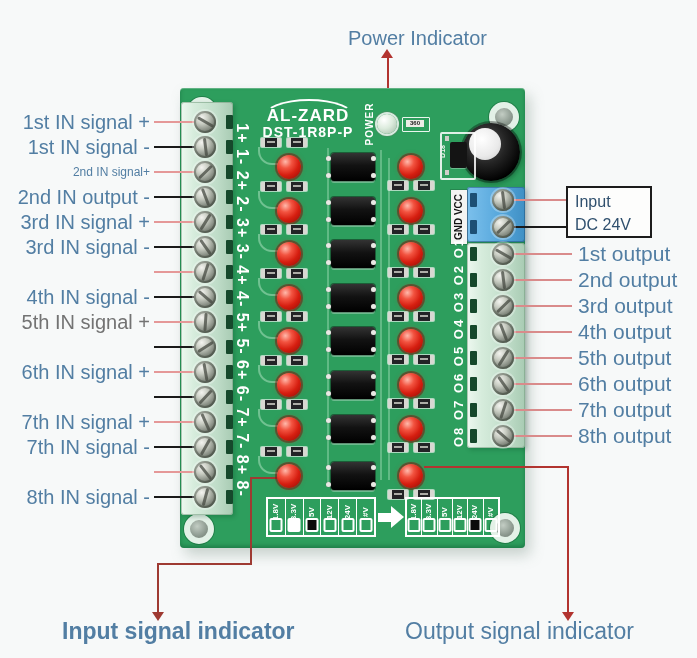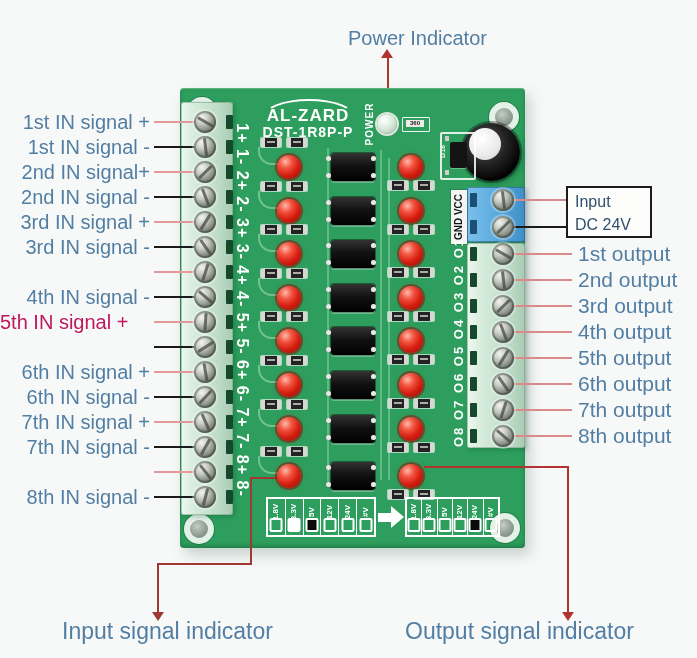--- a/index.html
+++ b/index.html
@@ -131,56 +131,55 @@
   <div class="abs vtext" style="left:432px;top:209px;width:54px;height:16px;background:#f4f4f2;color:#111;font-size:10px;font-weight:bold;line-height:16px;transform:rotate(-90deg);box-shadow:0 0 0 1px rgba(0,0,0,.15);">GND VCC</div>
   <div class="abs silk vtext" style="left:359px;top:339px;width:200px;height:16px;font-size:13px;letter-spacing:2px;transform:rotate(-90deg);">O8 O7 O6 O5 O4 O3 O2 O1</div>
 
   <div id="input-box">
     <div>Input</div>
     <div>DC 24V</div>
   </div>
   <div class="lline" style="left:508px;top:199px;width:58px;background:#d98b8b;"></div>
   <div class="lline" style="left:508px;top:226px;width:58px;background:#1a1a1a;"></div>
 
-  <div class="abs ann" style="left:62px;top:618px;width:240px;font-size:23px;">Input signal indicator</div>
+  <div class="abs ann" style="left:62px;top:618px;width:240px;font-size:23px;font-weight:bold;">Input signal indicator</div>
   <div class="abs ann" style="left:405px;top:618px;width:260px;font-size:23px;">Output signal indicator</div>
 
   <div class="lline" style="left:250px;top:477px;width:29px;background:#9e3a32;"></div>
   <div class="vline" style="left:250px;top:477px;height:88px;background:#9e3a32;"></div>
   <div class="lline" style="left:157px;top:563px;width:95px;background:#9e3a32;"></div>
   <div class="vline" style="left:157px;top:563px;height:50px;background:#9e3a32;"></div>
   <div class="tri-down" style="left:152px;top:612px;border-top-color:#9e3a32;"></div>
 
   <div class="lline" style="left:424px;top:466px;width:145px;background:#b23430;"></div>
   <div class="vline" style="left:567px;top:466px;height:147px;background:#b23430;"></div>
   <div class="tri-down" style="left:562px;top:612px;"></div>
 
   <div class="blockarrow-rect" style="left:378px;top:513px;width:14px;height:9px;"></div>
   <div class="blockarrow-tri" style="left:391px;top:506px;"></div>
 <div class="ann" style="position: absolute; left: 0px; top: 109px; width: 150px; height: 26px; line-height: 26px; text-align: right; font-size: 20px; color: rgb(82, 126, 163);">1st IN signal +</div>
     <div style="position: absolute; left: 154px; top: 121px; width: 52px; height: 2px; background: rgb(229, 152, 152);"></div>
     <div class="ann" style="position: absolute; left: 0px; top: 134px; width: 150px; height: 26px; line-height: 26px; text-align: right; font-size: 20px; color: rgb(82, 126, 163);">1st IN signal -</div>
     <div style="position: absolute; left: 154px; top: 146px; width: 52px; height: 2px; background: rgb(26, 26, 26);"></div>
-    <div class="ann" style="position: absolute; left: 0px; top: 159px; width: 150px; height: 26px; line-height: 26px; text-align: right; font-size: 20px; color: rgb(82, 126, 163);">2nd IN signal+</div>
+    <div class="ann" style="position: absolute; left: 0px; top: 159px; width: 150px; height: 26px; line-height: 26px; text-align: right; font-size: 12px; color: rgb(82, 126, 163);">2nd IN signal+</div>
     <div style="position: absolute; left: 154px; top: 171px; width: 52px; height: 2px; background: rgb(229, 152, 152);"></div>
-    <div class="ann" style="position: absolute; left: 0px; top: 184px; width: 150px; height: 26px; line-height: 26px; text-align: right; font-size: 20px; color: rgb(82, 126, 163);">2nd IN signal -</div>
+    <div class="ann" style="position: absolute; left: 0px; top: 184px; width: 150px; height: 26px; line-height: 26px; text-align: right; font-size: 20px; color: rgb(82, 126, 163);">2nd IN output -</div>
     <div style="position: absolute; left: 154px; top: 196px; width: 52px; height: 2px; background: rgb(26, 26, 26);"></div>
     <div class="ann" style="position: absolute; left: 0px; top: 209px; width: 150px; height: 26px; line-height: 26px; text-align: right; font-size: 20px; color: rgb(82, 126, 163);">3rd IN signal +</div>
     <div style="position: absolute; left: 154px; top: 221px; width: 52px; height: 2px; background: rgb(229, 152, 152);"></div>
     <div class="ann" style="position: absolute; left: 0px; top: 234px; width: 150px; height: 26px; line-height: 26px; text-align: right; font-size: 20px; color: rgb(82, 126, 163);">3rd IN signal -</div>
     <div style="position: absolute; left: 154px; top: 246px; width: 52px; height: 2px; background: rgb(26, 26, 26);"></div>
     <div style="position: absolute; left: 154px; top: 271px; width: 52px; height: 2px; background: rgb(229, 152, 152);"></div>
     <div class="ann" style="position: absolute; left: 0px; top: 284px; width: 150px; height: 26px; line-height: 26px; text-align: right; font-size: 20px; color: rgb(82, 126, 163);">4th IN signal -</div>
     <div style="position: absolute; left: 154px; top: 296px; width: 52px; height: 2px; background: rgb(26, 26, 26);"></div>
-    <div class="ann" style="position: absolute; left: 0px; top: 309px; width: 150px; height: 26px; line-height: 26px; text-align: left; font-size: 20px; color: #be185d;">5th IN signal +</div>
+    <div class="ann" style="position: absolute; left: 0px; top: 309px; width: 150px; height: 26px; line-height: 26px; text-align: right; font-size: 20px; color: #737373;">5th IN signal +</div>
     <div style="position: absolute; left: 154px; top: 321px; width: 52px; height: 2px; background: rgb(229, 152, 152);"></div>
     <div style="position: absolute; left: 154px; top: 346px; width: 52px; height: 2px; background: rgb(26, 26, 26);"></div>
     <div class="ann" style="position: absolute; left: 0px; top: 359px; width: 150px; height: 26px; line-height: 26px; text-align: right; font-size: 20px; color: rgb(82, 126, 163);">6th IN signal +</div>
     <div style="position: absolute; left: 154px; top: 371px; width: 52px; height: 2px; background: rgb(229, 152, 152);"></div>
-    <div class="ann" style="position: absolute; left: 0px; top: 384px; width: 150px; height: 26px; line-height: 26px; text-align: right; font-size: 20px; color: rgb(82, 126, 163);">6th IN signal -</div>
     <div style="position: absolute; left: 154px; top: 396px; width: 52px; height: 2px; background: rgb(26, 26, 26);"></div>
     <div class="ann" style="position: absolute; left: 0px; top: 409px; width: 150px; height: 26px; line-height: 26px; text-align: right; font-size: 20px; color: rgb(82, 126, 163);">7th IN signal +</div>
     <div style="position: absolute; left: 154px; top: 421px; width: 52px; height: 2px; background: rgb(229, 152, 152);"></div>
     <div class="ann" style="position: absolute; left: 0px; top: 434px; width: 150px; height: 26px; line-height: 26px; text-align: right; font-size: 20px; color: rgb(82, 126, 163);">7th IN signal -</div>
     <div style="position: absolute; left: 154px; top: 446px; width: 52px; height: 2px; background: rgb(26, 26, 26);"></div>
     <div style="position: absolute; left: 154px; top: 471px; width: 52px; height: 2px; background: rgb(229, 152, 152);"></div>
     <div class="ann" style="position: absolute; left: 0px; top: 484px; width: 150px; height: 26px; line-height: 26px; text-align: right; font-size: 20px; color: rgb(82, 126, 163);">8th IN signal -</div>
     <div style="position: absolute; left: 154px; top: 496px; width: 52px; height: 2px; background: rgb(26, 26, 26);"></div>
     <div style="position: absolute; left: 514px; top: 253px; width: 58px; height: 2px; background: rgb(217, 139, 139);"></div>
     <div class="ann" style="position: absolute; left: 578px; top: 241px; width: 130px; height: 26px; line-height: 26px; font-size: 21px; color: rgb(82, 126, 163);">1st output</div>

